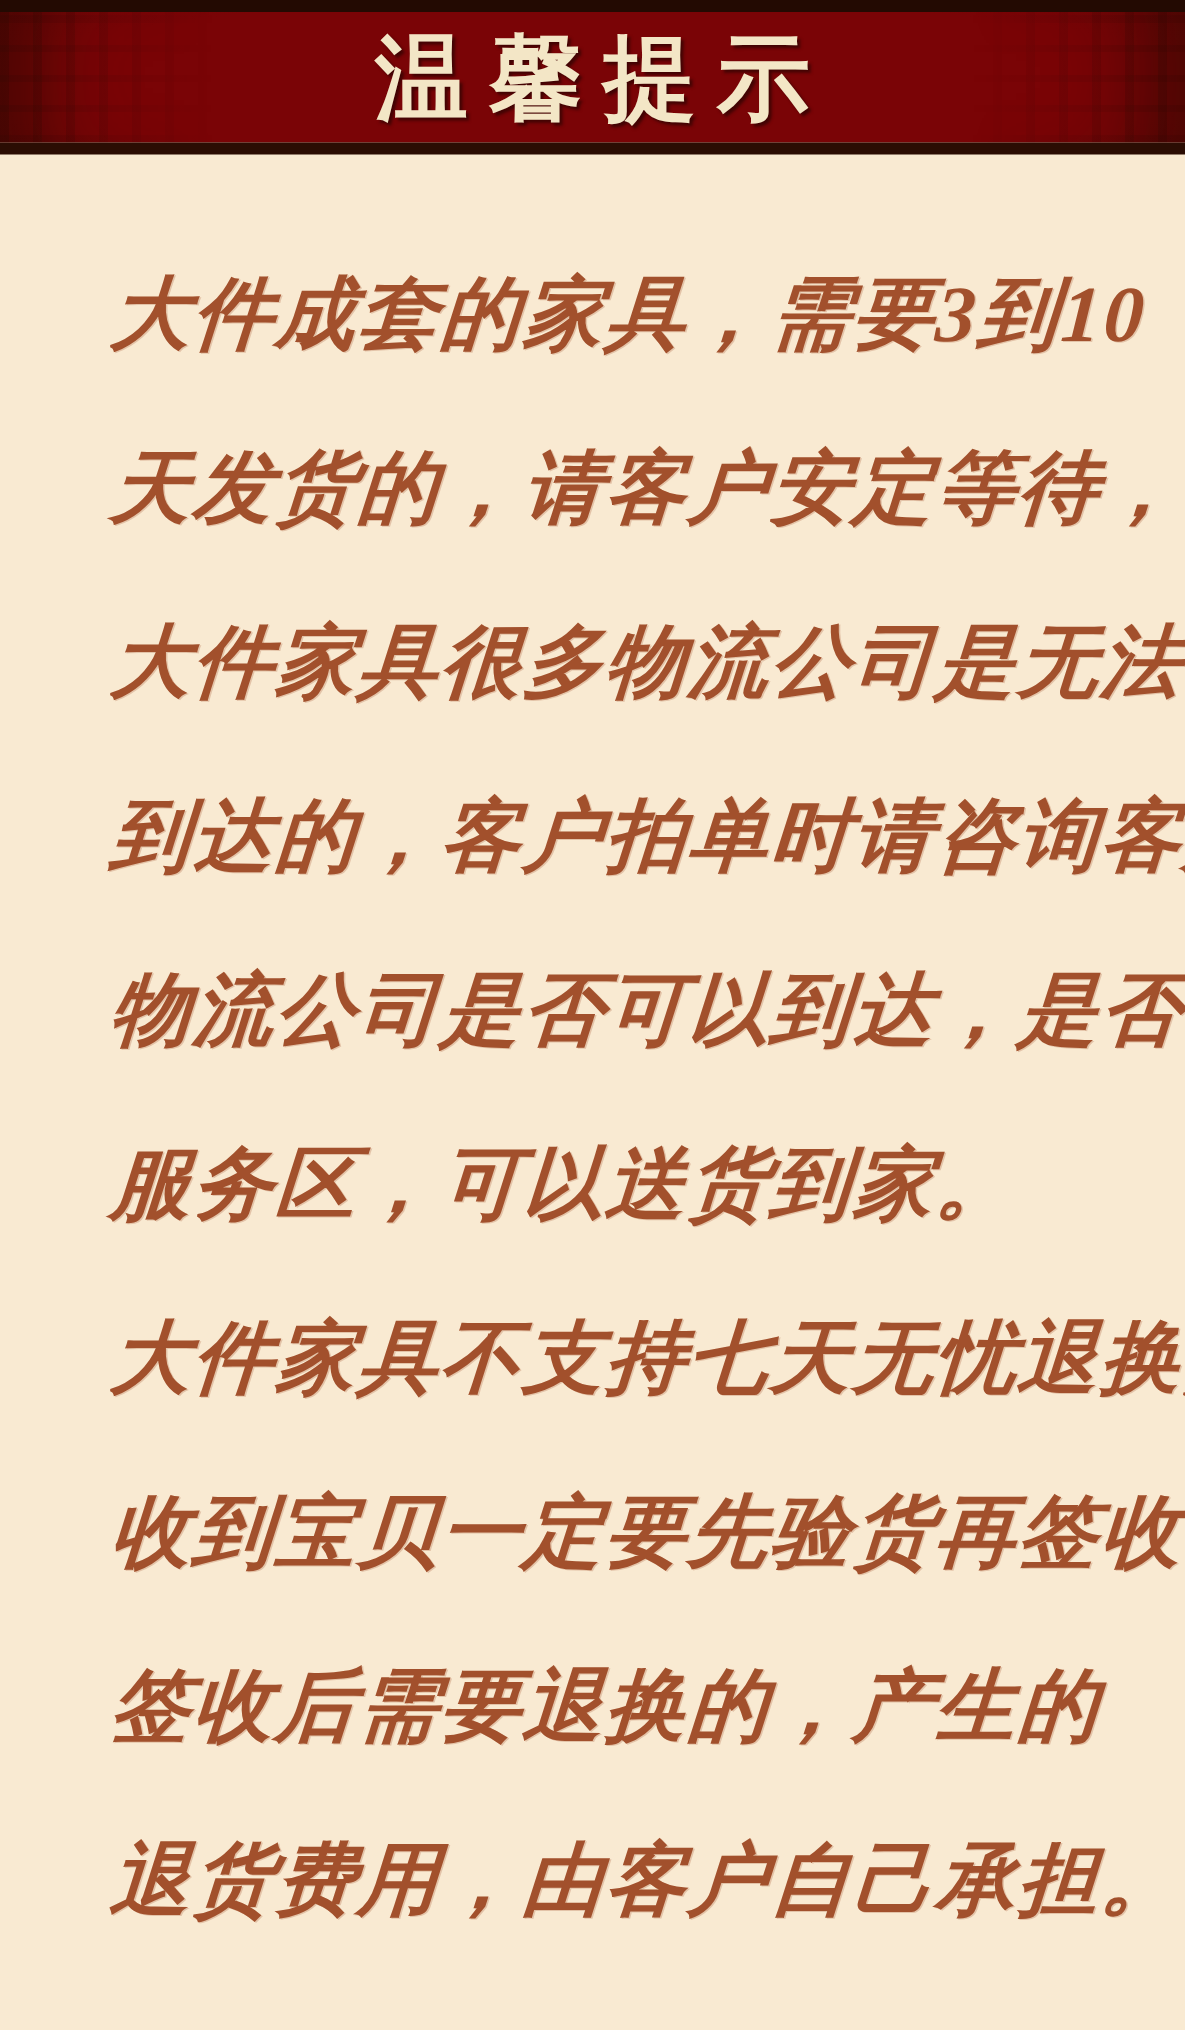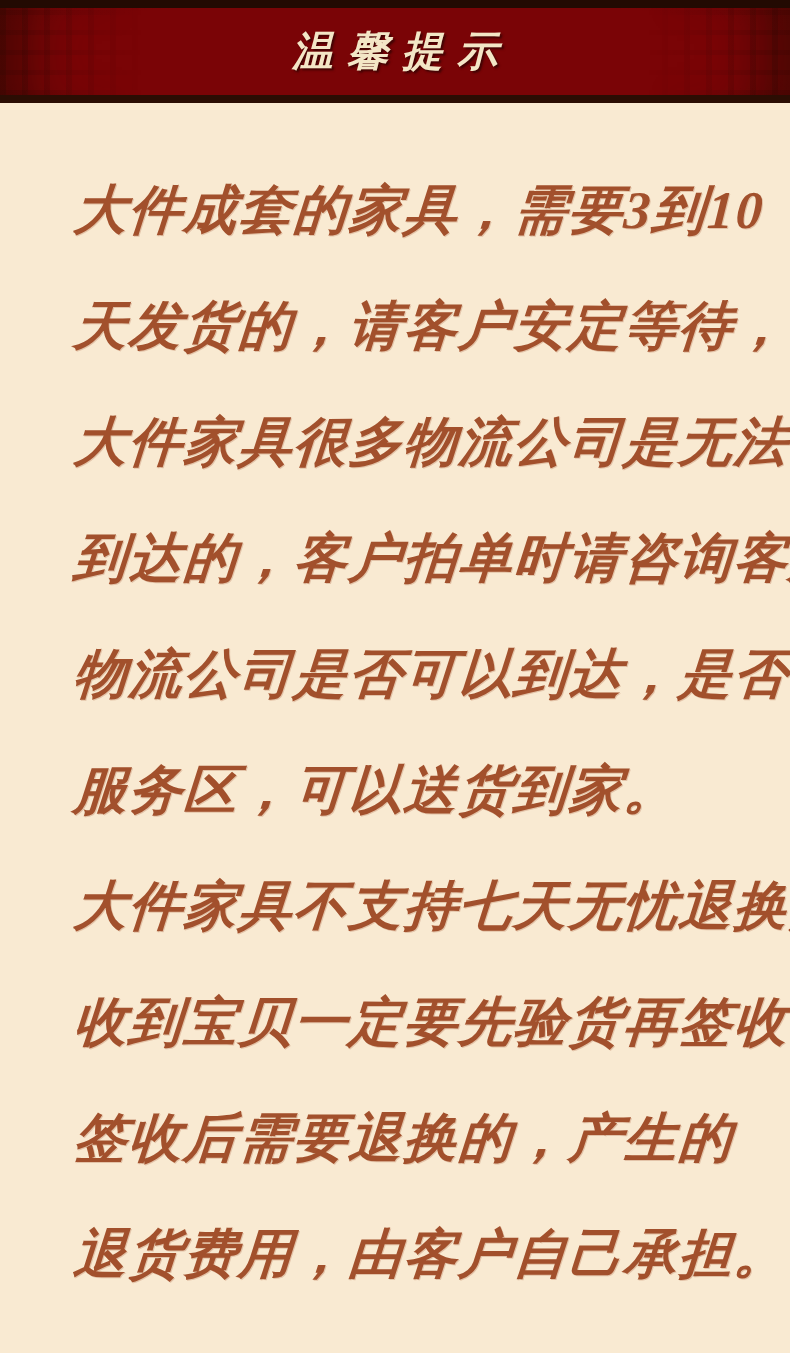--- a/index.html
+++ b/index.html
@@ -50,23 +50,22 @@
   }
   .corner.tr {
     right: 0;
     -webkit-mask-image: linear-gradient(to left, #000 15%, transparent 95%);
     mask-image: linear-gradient(to left, #000 15%, transparent 95%);
     box-shadow: inset -60px 0 60px -30px rgba(35,10,2,0.55);
   }
   .banner-title {
     margin: 0;
     color: #f3e6c6;
-    font-size: 41px;
+    font-size: 62px;
     font-weight: bold;
-    font-style: italic;
     letter-spacing: 14px;
     text-indent: 14px; 
     text-shadow: 2px 2px 2px rgba(20,4,2,0.55);
     white-space: nowrap;
   }
 
   
   .notice-body {
     box-sizing: border-box;
     padding: 49px 40px 0 70px;

